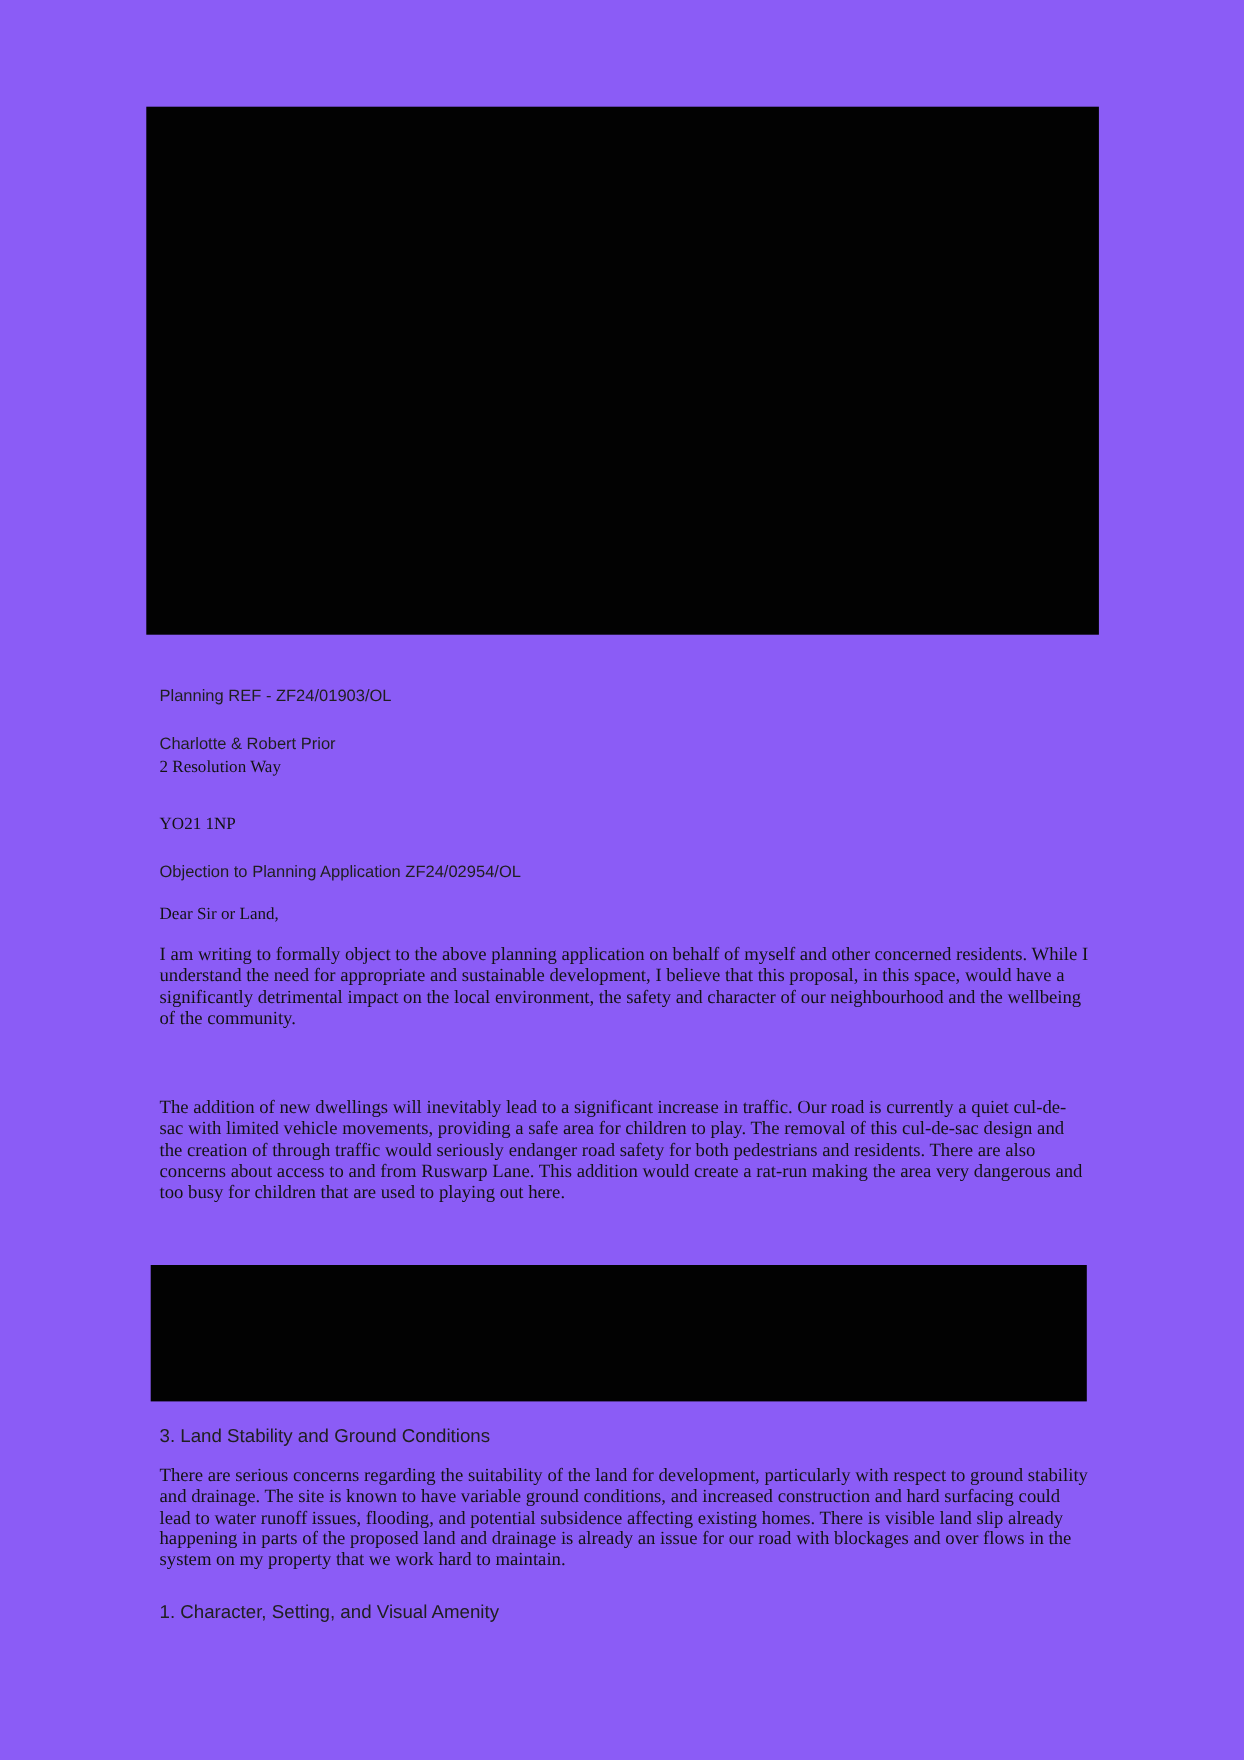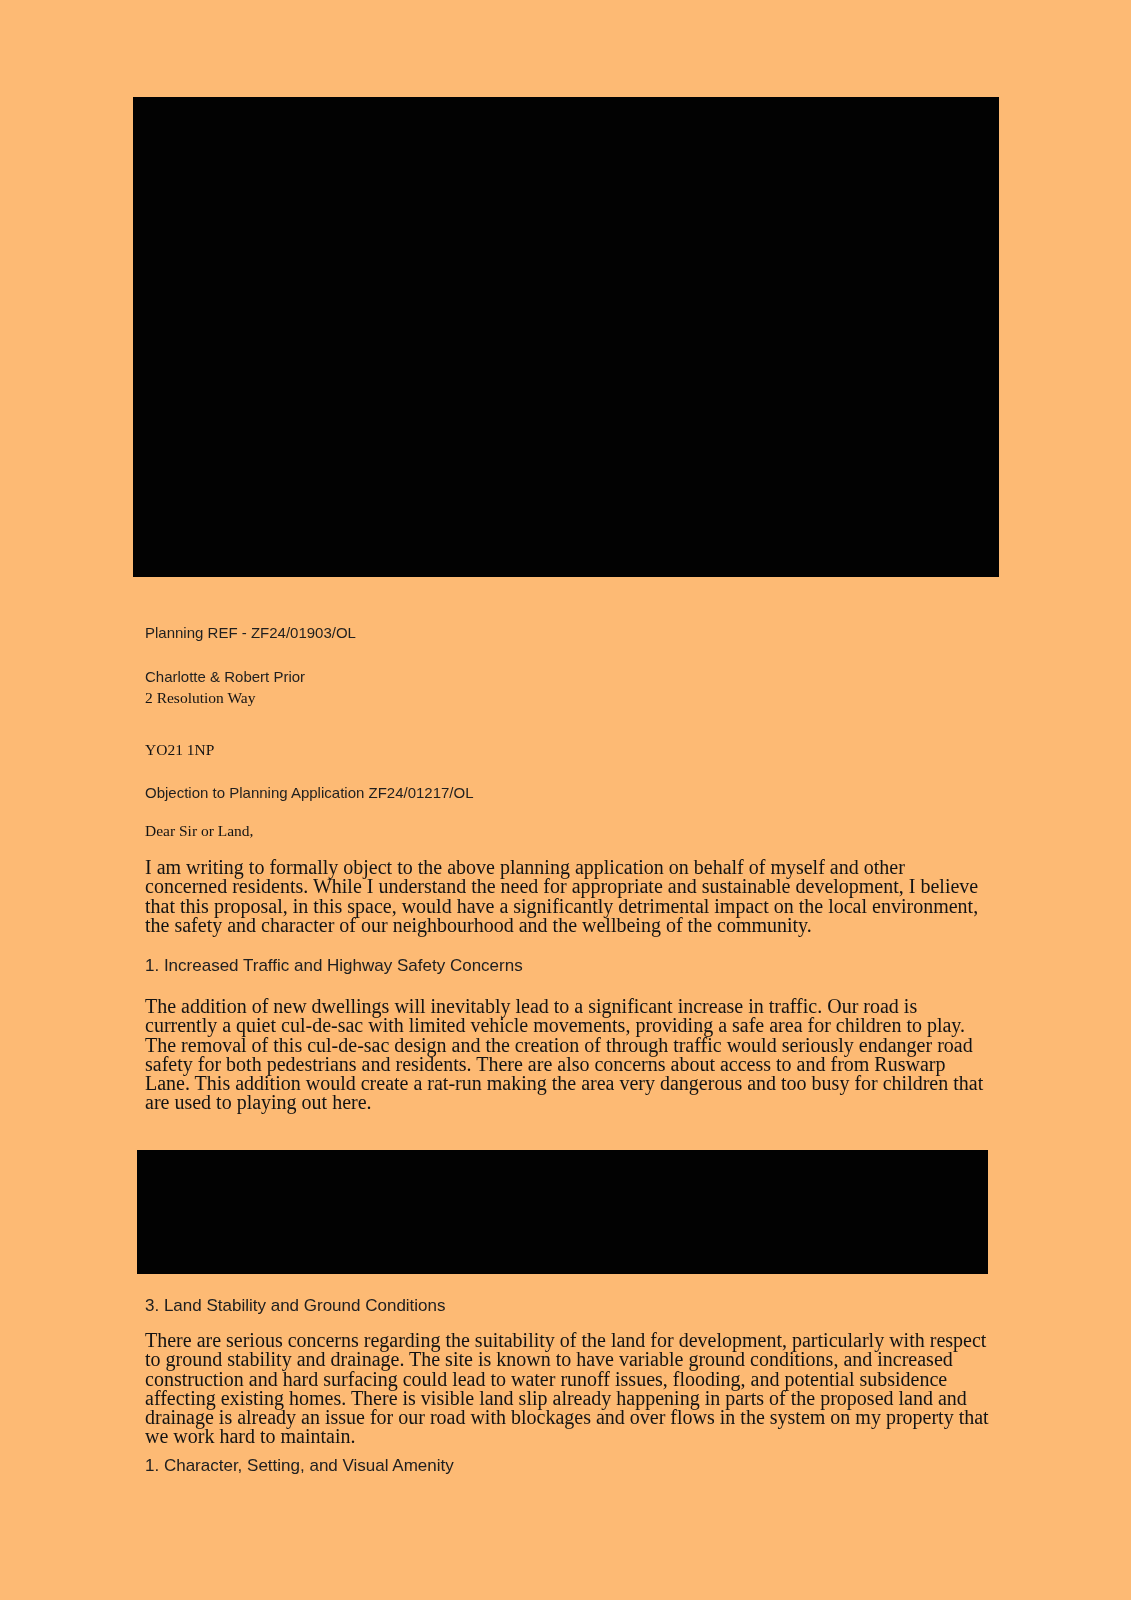--- a/index.html
+++ b/index.html
@@ -4,21 +4,21 @@
 <style>
   html, body {
     margin: 0;
     padding: 0;
     background: #ffffff;
   }
   .page {
     position: relative;
     width: 1131px;
     height: 1600px;
-    background: #fdba74;
+    background: #8b5cf6;
     overflow: hidden;
     font-family: "Liberation Sans", sans-serif;
   }
   .redaction {
     position: absolute;
     background: #020202;
   }
   .redaction-1 { left: 133px; top: 97px;  width: 866px; height: 480px; }
   .redaction-2 { left: 137px; top: 1150px; width: 851px; height: 124px; }
 
@@ -38,21 +38,21 @@
     font-size: 15.5px;
     line-height: 19px;
     color: #131313;
     white-space: nowrap;
   }
   .para {
     position: absolute;
     left: 145px;
     width: 845px;
     font-family: "Liberation Serif", serif;
-    font-size: 20px;
+    font-size: 17px;
     line-height: 19.3px;
     color: #131313;
     text-align: left;
   }
   .heading {
     position: absolute;
     left: 145px;
     font-family: "Liberation Sans", sans-serif;
     font-size: 17px;
     line-height: 21px;
@@ -83,27 +83,26 @@
   <div class="redaction redaction-1"></div>
 
   <div class="sans-line pos-planning-ref">Planning REF - ZF24/01903/OL</div>
 
   <div class="sans-line pos-sender-name">Charlotte &amp; Robert Prior</div>
 
   <div class="serif-line pos-address-1">2 Resolution Way</div>
 
   <div class="serif-line pos-address-2">YO21 1NP</div>
 
-  <div class="sans-line pos-subject">Objection to Planning Application ZF24/01217/OL</div>
+  <div class="sans-line pos-subject">Objection to Planning Application ZF24/02954/OL</div>
 
   <div class="serif-line pos-salutation">Dear Sir or Land,</div>
 
   <div class="para pos-intro">I am writing to formally object to the above planning application on behalf of myself and other concerned residents. While I understand the need for appropriate and sustainable development, I believe that this proposal, in this space, would have a significantly detrimental impact on the local environment, the safety and character of our neighbourhood and the wellbeing of the community.</div>
 
-  <div class="heading pos-heading-1">1. Increased Traffic and Highway Safety Concerns</div>
 
   <div class="para pos-body-1">The addition of new dwellings will inevitably lead to a significant increase in traffic. Our road is currently a quiet cul-de-sac with limited vehicle movements, providing a safe area for children to play. The removal of this cul-de-sac design and the creation of through traffic would seriously endanger road safety for both pedestrians and residents. There are also concerns about access to and from Ruswarp Lane. This addition would create a rat-run making the area very dangerous and too busy for children that are used to playing out here.</div>
 
 
   <div class="redaction redaction-2"></div>
 
   <div class="heading pos-heading-3">3. Land Stability and Ground Conditions</div>
 
   <div class="para pos-body-3">There are serious concerns regarding the suitability of the land for development, particularly with respect to ground stability and drainage. The site is known to have variable ground conditions, and increased construction and hard surfacing could lead to water runoff issues, flooding, and potential subsidence affecting existing homes. There is visible land slip already happening in parts of the proposed land and drainage is already an issue for our road with blockages and over flows in the system on my property that we work hard to maintain.</div>
 

